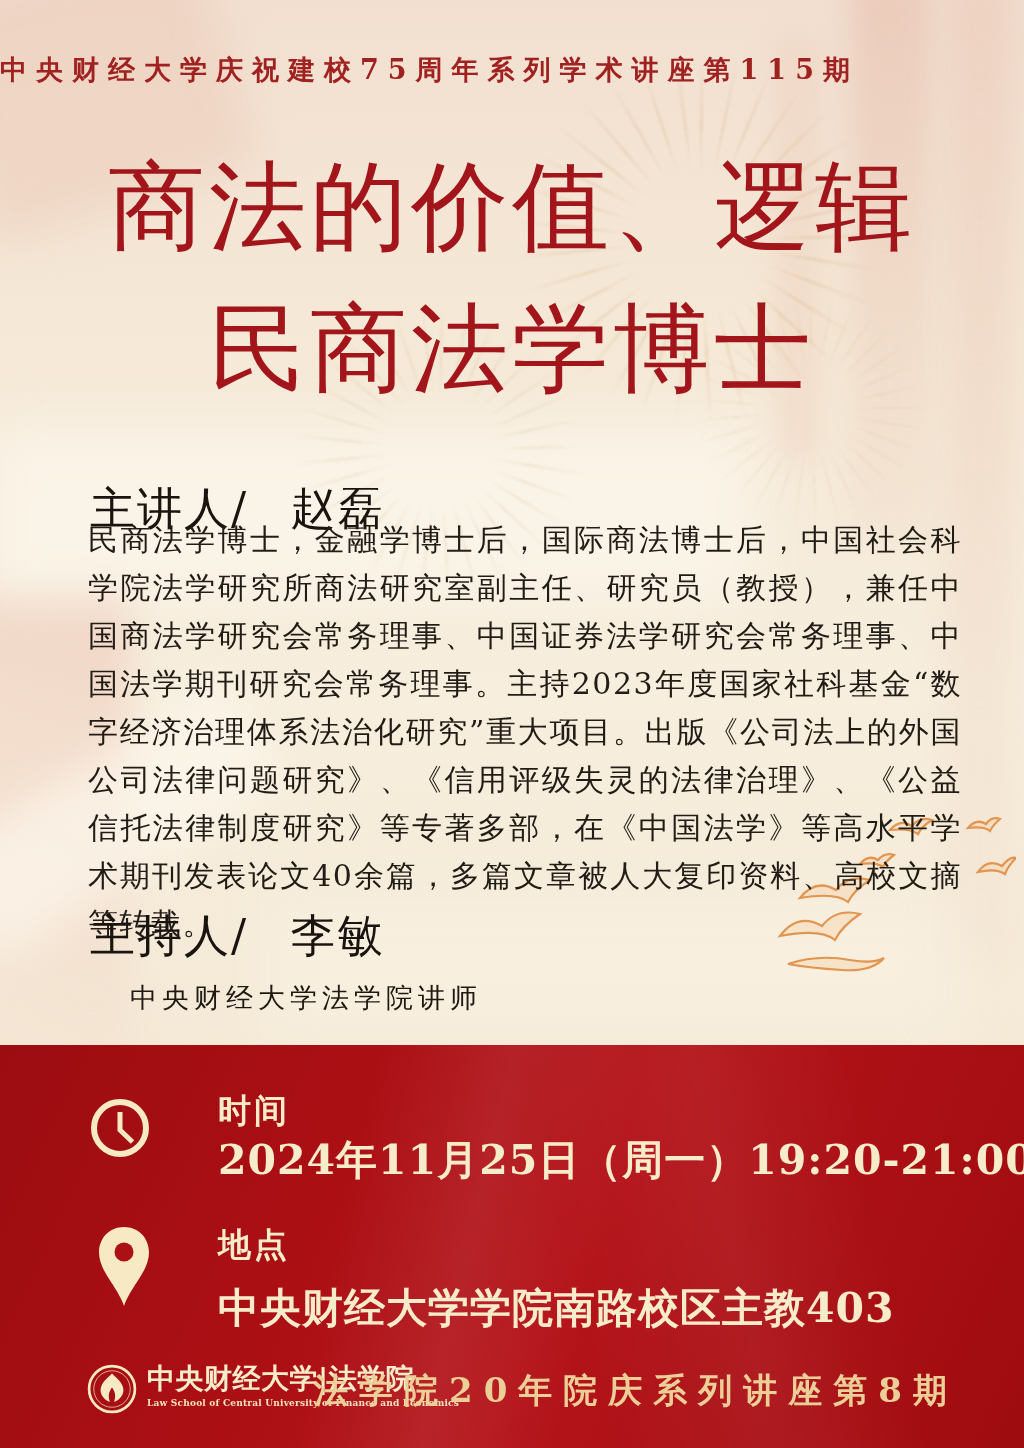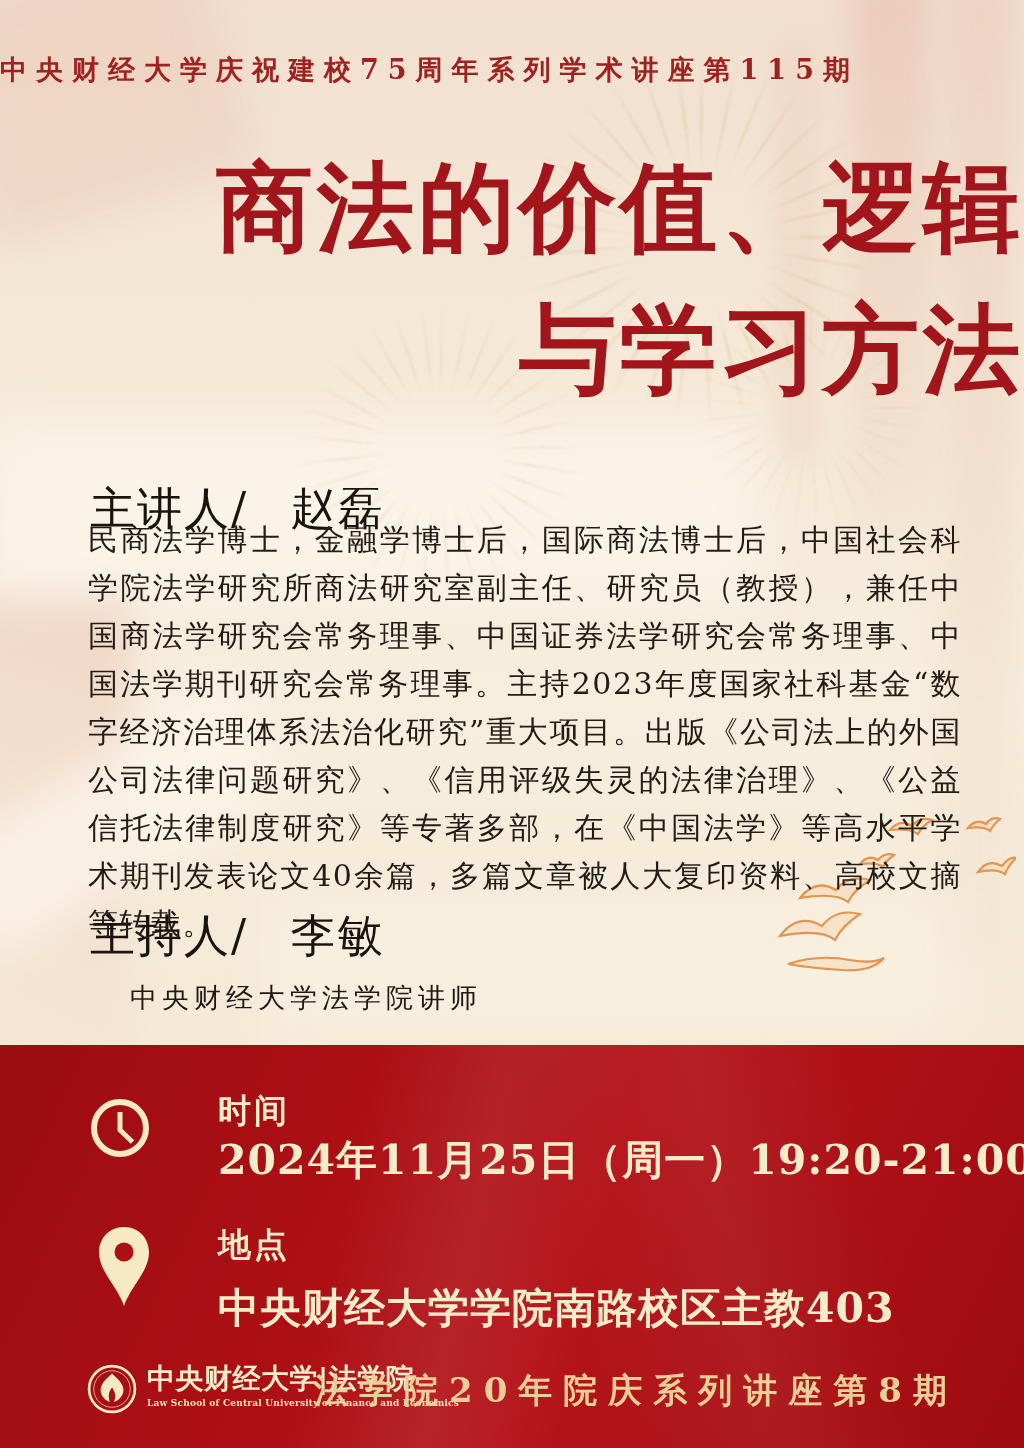--- a/index.html
+++ b/index.html
@@ -45,22 +45,22 @@
   .fw-2 { left: 290px; top: 300px; width: 300px; height: 300px; opacity: .38; }
   .fw-3 { left: 690px; top: 290px; width: 240px; height: 240px; opacity: .30; }
 
   .series-label {
     position: absolute; left: 0; top: 52px; width: 100%;
     text-align: left; font-size: 27px; font-weight: 600;
     letter-spacing: 9px; color: #a02220;
   }
   .title {
     position: absolute; left: 0; top: 136px; width: 100%; margin: 0;
-    text-align: right; color: #a2151a;
-    font-size: 97px; line-height: 142px; font-weight: 700; letter-spacing: 4px;
+    text-align: center; color: #a2151a;
+    font-size: 97px; line-height: 142px; font-weight: 400; letter-spacing: 4px;
   }
   .title .title-line { display: block; }
 
   .heading {
     position: absolute; left: 90px;
     font-size: 45px; color: #1a1410; font-weight: 500; letter-spacing: 2px;
   }
   .heading-speaker { top: 447px; margin-top: 32px; }
   .heading-host { top: 906px; }
   .heading .person-name { margin-left: 26px; }
@@ -141,21 +141,21 @@
       <path d="M48 152 q30 -10 62 -4 q24 4 34 -2 q-12 14 -42 12 q-32 -2 -54 -6 Z"></path>
       <path d="M228 16 q8 -10 18 -4 q6 -8 14 -5 q-7 6 -10 12 q-6 -5 -22 -3 Z"></path>
       <path d="M238 60 q10 -14 24 -6 q8 -10 14 -8 q-8 8 -11 16 q-9 -6 -27 -2 Z"></path>
     </g>
   </svg>
 
   <div class="series-label">中央财经大学庆祝建校75周年系列学术讲座第115期</div>
 
   <h1 class="title">
     <span class="title-line">商法的价值、逻辑</span>
-    <span class="title-line">与学习方法</span>
+    <span class="title-line">民商法学博士</span>
   </h1>
 
   <div class="heading heading-speaker">
     <span>主讲人/</span>
     <span class="person-name">赵磊</span>
   </div>
   <p class="bio">民商法学博士，金融学博士后，国际商法博士后，中国社会科学院法学研究所商法研究室副主任、研究员（教授），兼任中国商法学研究会常务理事、中国证券法学研究会常务理事、中国法学期刊研究会常务理事。主持2023年度国家社科基金“数字经济治理体系法治化研究”重大项目。出版《公司法上的外国公司法律问题研究》、《信用评级失灵的法律治理》、《公益信托法律制度研究》等专著多部，在《中国法学》等高水平学术期刊发表论文40余篇，多篇文章被人大复印资料、高校文摘等转载。</p>
 
   <div class="heading heading-host">
     <span>主持人/</span>

